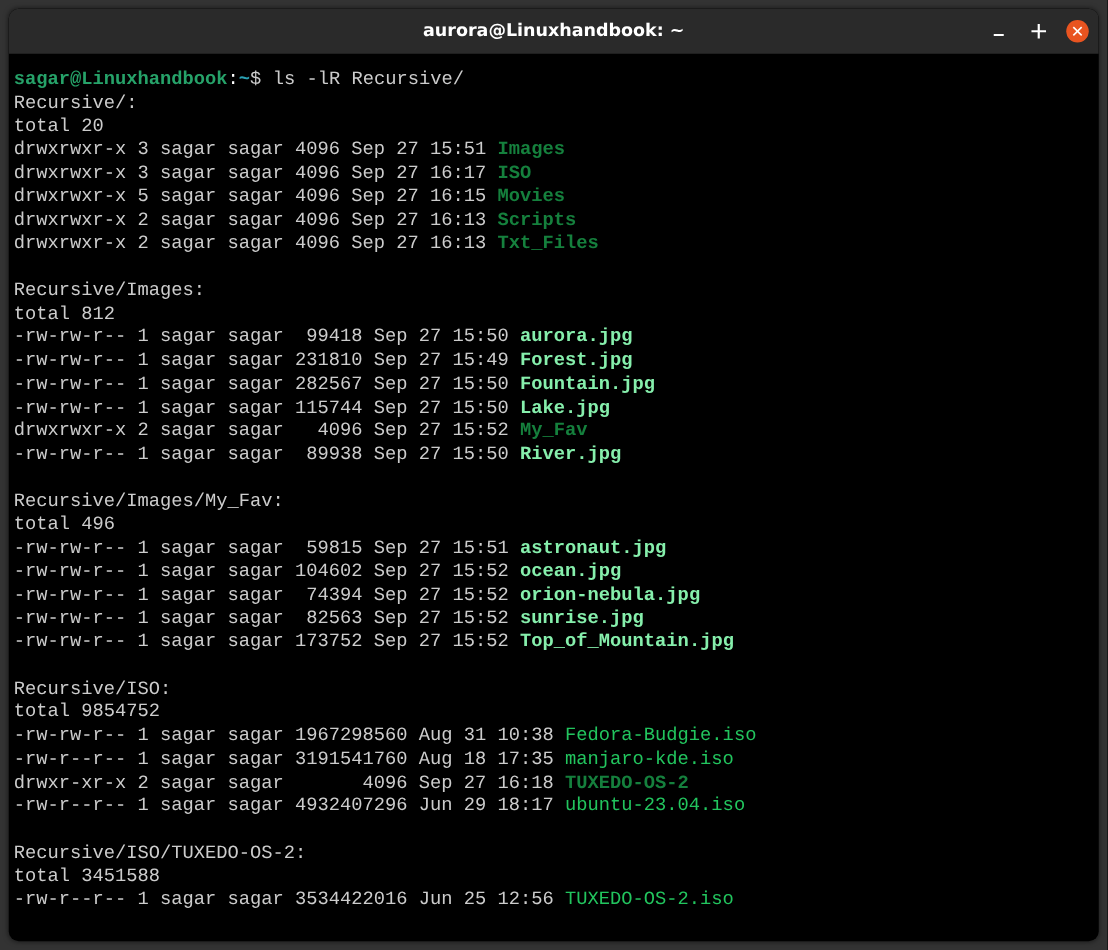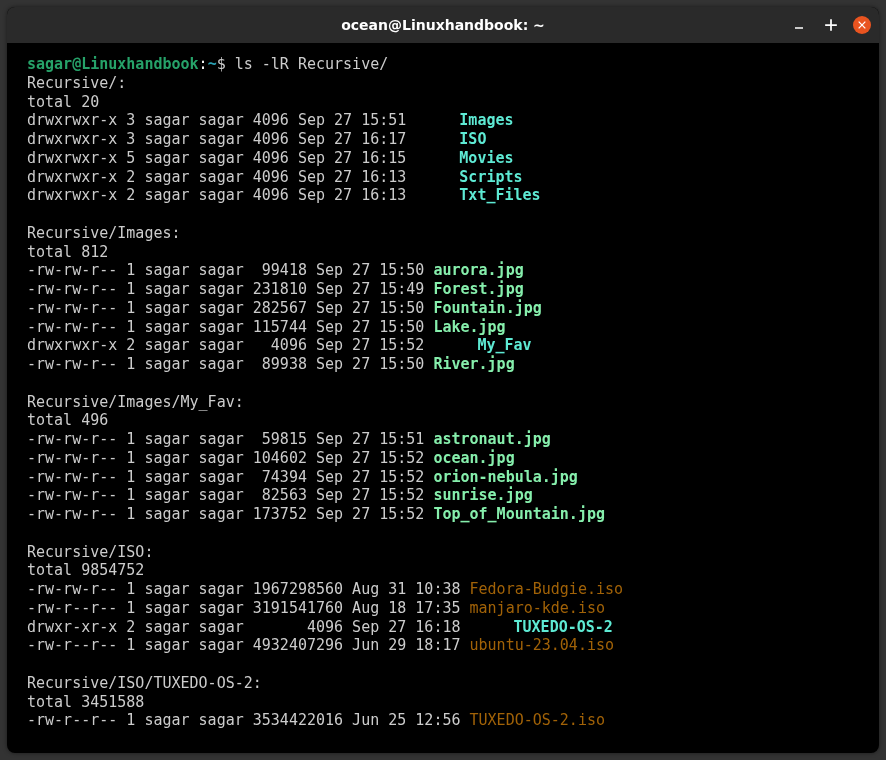--- a/index.html
+++ b/index.html
@@ -57,43 +57,44 @@
   .ctrl-close {
     background: #e95420;
     width: 18px;
     height: 18px;
   }
   .ctrl-close svg {
     width: 10px;
     height: 10px;
   }
   .terminal-body {
-    padding: 12px 20px;
+    padding: 12px 4px;
     color: #ccc;
     line-height: 1.25;
     white-space: pre;
     font-weight: 500;
+    font-family: Liberation Mono, monospace;
   }
   .user { color: #26a269; font-weight: bold; }
   .host { color: #26a269; font-weight: bold; }
   .colon { color: #fff; }
   .path { color: #2aa1b3; font-weight: bold; }
   .prompt { color: #ccc; }
   .cmd { color: #ccc; }
-  .dir { color: #5eead4; font-weight: bold; margin-left: 44px; }
+  .dir { color: #15803d; font-weight: bold; }
   .img { color: #86efac; font-weight: bold; }
-  .file { color: #a16207; text-align: center; }
+  .file { color: #22c55e; text-align: center; }
   .row { display: block; }
 </style>
 </head>
 <body>
 
 <div class="window">
   <div class="titlebar">
-    <span class="title-text">ocean@Linuxhandbook: ~</span>
+    <span class="title-text">aurora@Linuxhandbook: ~</span>
     <div class="window-controls">
       <div class="ctrl-btn">
         <svg viewBox="0 0 12 12" width="12" height="12">
             <line x1="2" y1="9" x2="10" y2="9" stroke="#fff" stroke-width="1.5"></line>
           </svg>
       </div>
       <div class="ctrl-btn">
         <svg viewBox="0 0 12 12" width="14" height="14">
             <line x1="6" y1="1" x2="6" y2="11" stroke="#fff" stroke-width="1.5"></line>
             <line x1="1" y1="6" x2="11" y2="6" stroke="#fff" stroke-width="1.5"></line>

